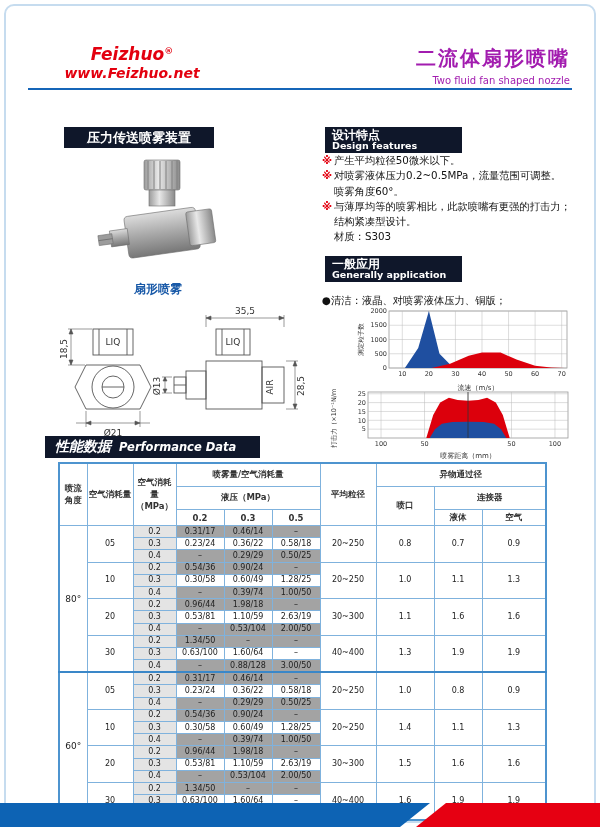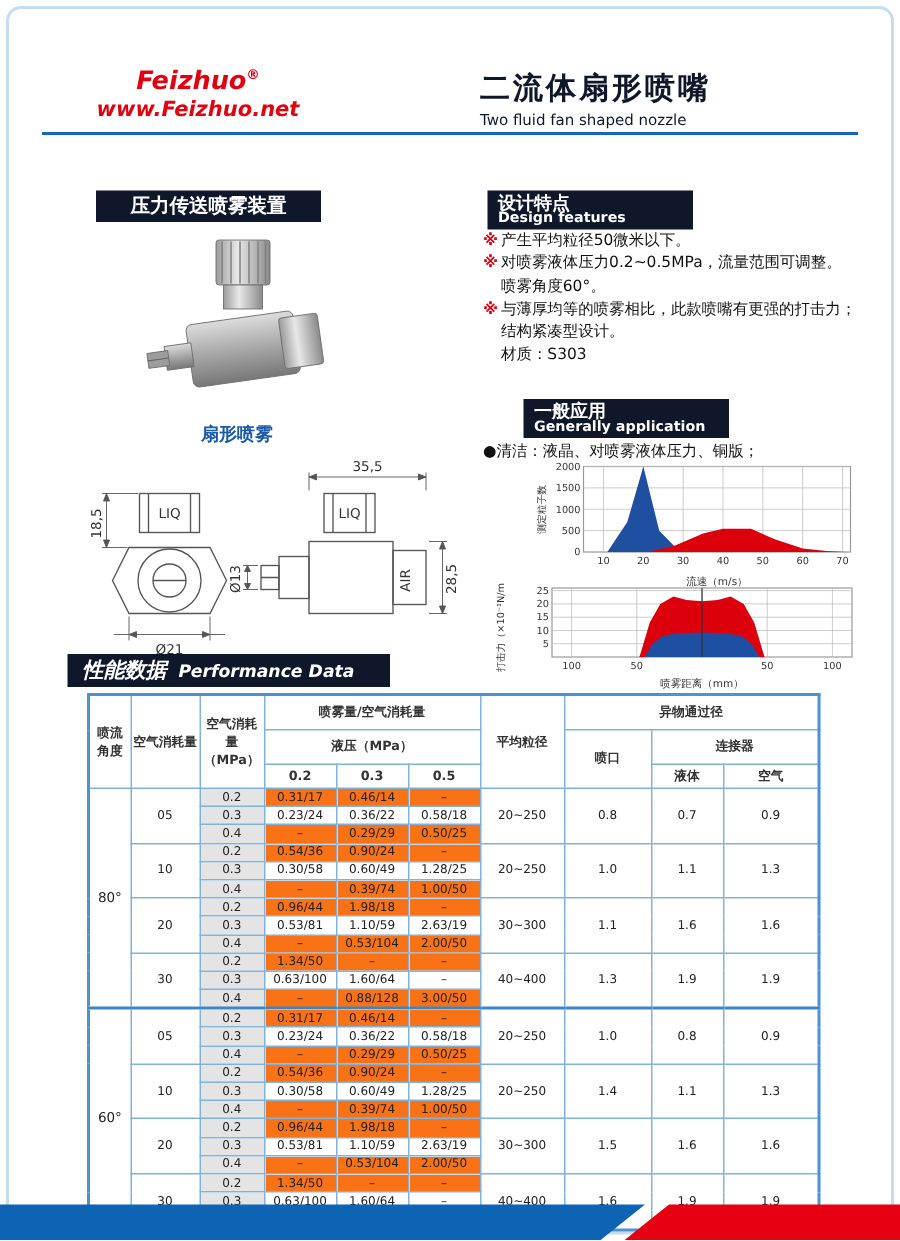--- a/index.html
+++ b/index.html
@@ -6,21 +6,21 @@
   .page{position:relative;width:600px;height:827px;background:#ffffff;overflow:hidden;
         font-family:"DejaVu Sans","Liberation Sans",sans-serif;color:#222;}
   .page-frame{position:absolute;inset:4px;border:2px solid #c6dcef;border-radius:10px;pointer-events:none;}
 
   
   .logo{position:absolute;left:52px;top:44px;width:160px;text-align:center;color:#e3000f;
         font-style:italic;font-weight:bold;line-height:1.25;}
   .logo-name{font-size:17px;margin-top:33px;}
   .logo-sup{font-size:9px;vertical-align:super;}
   .logo-url{font-size:14px;}
-  .titles{position:absolute;right:30px;top:45px;width:250px;text-align:left;color:#0f172a;}
+  .titles{position:absolute;right:30px;top:45px;width:250px;text-align:right;color:#a21caf;}
   .title-zh{font-size:20px;font-weight:bold;letter-spacing:2px;}
   .title-en{font-size:10px;margin-top:3px;}
   .header-rule{position:absolute;left:28px;right:28px;top:88px;height:2px;background:#1565b8;}
 
   
   .bar{position:absolute;background:#0f172a;color:#fff;}
   .bar-center{font-size:13px;font-weight:bold;text-align:center;}
   .bar-two{padding:2px 0 2px 7px;}
   .bar-two .zh{font-size:12px;font-weight:bold;line-height:12px;}
   .bar-two .en{font-size:9.5px;font-weight:bold;line-height:10px;}
@@ -39,21 +39,21 @@
   
   .perf-table-wrap{position:absolute;left:58px;top:462px;width:487px;}
   table.perf{border-collapse:collapse;width:100%;table-layout:fixed;border:2px solid #4d94cf;}
   table.perf th,table.perf td{border:1px solid #7fb2dd;padding:0 1px;text-align:center;
       font-size:8px;color:#222;overflow:hidden;}
   table.perf thead th{font-weight:bold;font-size:8.5px;color:#333;background:#fff;}
   table.perf thead tr.h1 th{height:22px;}
   table.perf thead tr.h2 th{height:22px;}
   table.perf thead tr.h3 th{height:15px;}
   table.perf tbody td{height:11.2px;line-height:10px;}
-  table.perf td.stripe{background:#f97316;}
+  table.perf td.stripe{background:#a3a3a3;}
   table.perf td.pcell{background:#e4e4e4;}
   table.perf tr.group-start td{border-top:1.5px solid #4d94cf;}
   table.perf tr.block-start td{border-top:2px solid #3a87c8;}
   table.perf td.angle-cell{font-size:9px;background:#fff;}
 
   svg text{font-family:"DejaVu Sans","Liberation Sans",sans-serif;}
 </style>
 </head>
 <body>
 
@@ -198,21 +198,21 @@
       <div class="feature-line">
         <span class="feature-marker"></span>
         <span class="feature-text">结构紧凑型设计。</span>
       </div>
       <div class="feature-line">
         <span class="feature-marker"></span>
         <span class="feature-text">材质：S303</span>
       </div>
     </div>
 
-  <div class="bar bar-two" style="left:325px;top:266px;width:130px;margin-left:24px;">
+  <div class="bar bar-two" style="left:325px;top:256px;width:130px;">
     <div class="zh">一般应用</div>
     <div class="en">Generally application</div>
   </div>
 
   <div class="app-note">●清洁：液晶、对喷雾液体压力、铜版；</div>
 
   <svg id="chart-0" style="position:absolute;left:355px;top:306px;" width="220" height="86">
       <rect x="34" y="5" width="178" height="57" fill="#fff" stroke="#999" stroke-width="0.8"></rect>
       <line x1="47.28358208955224" y1="5" x2="47.28358208955224" y2="62" stroke="#bbb" stroke-width="0.5"></line>
       <line x1="73.85074626865672" y1="5" x2="73.85074626865672" y2="62" stroke="#bbb" stroke-width="0.5"></line>

